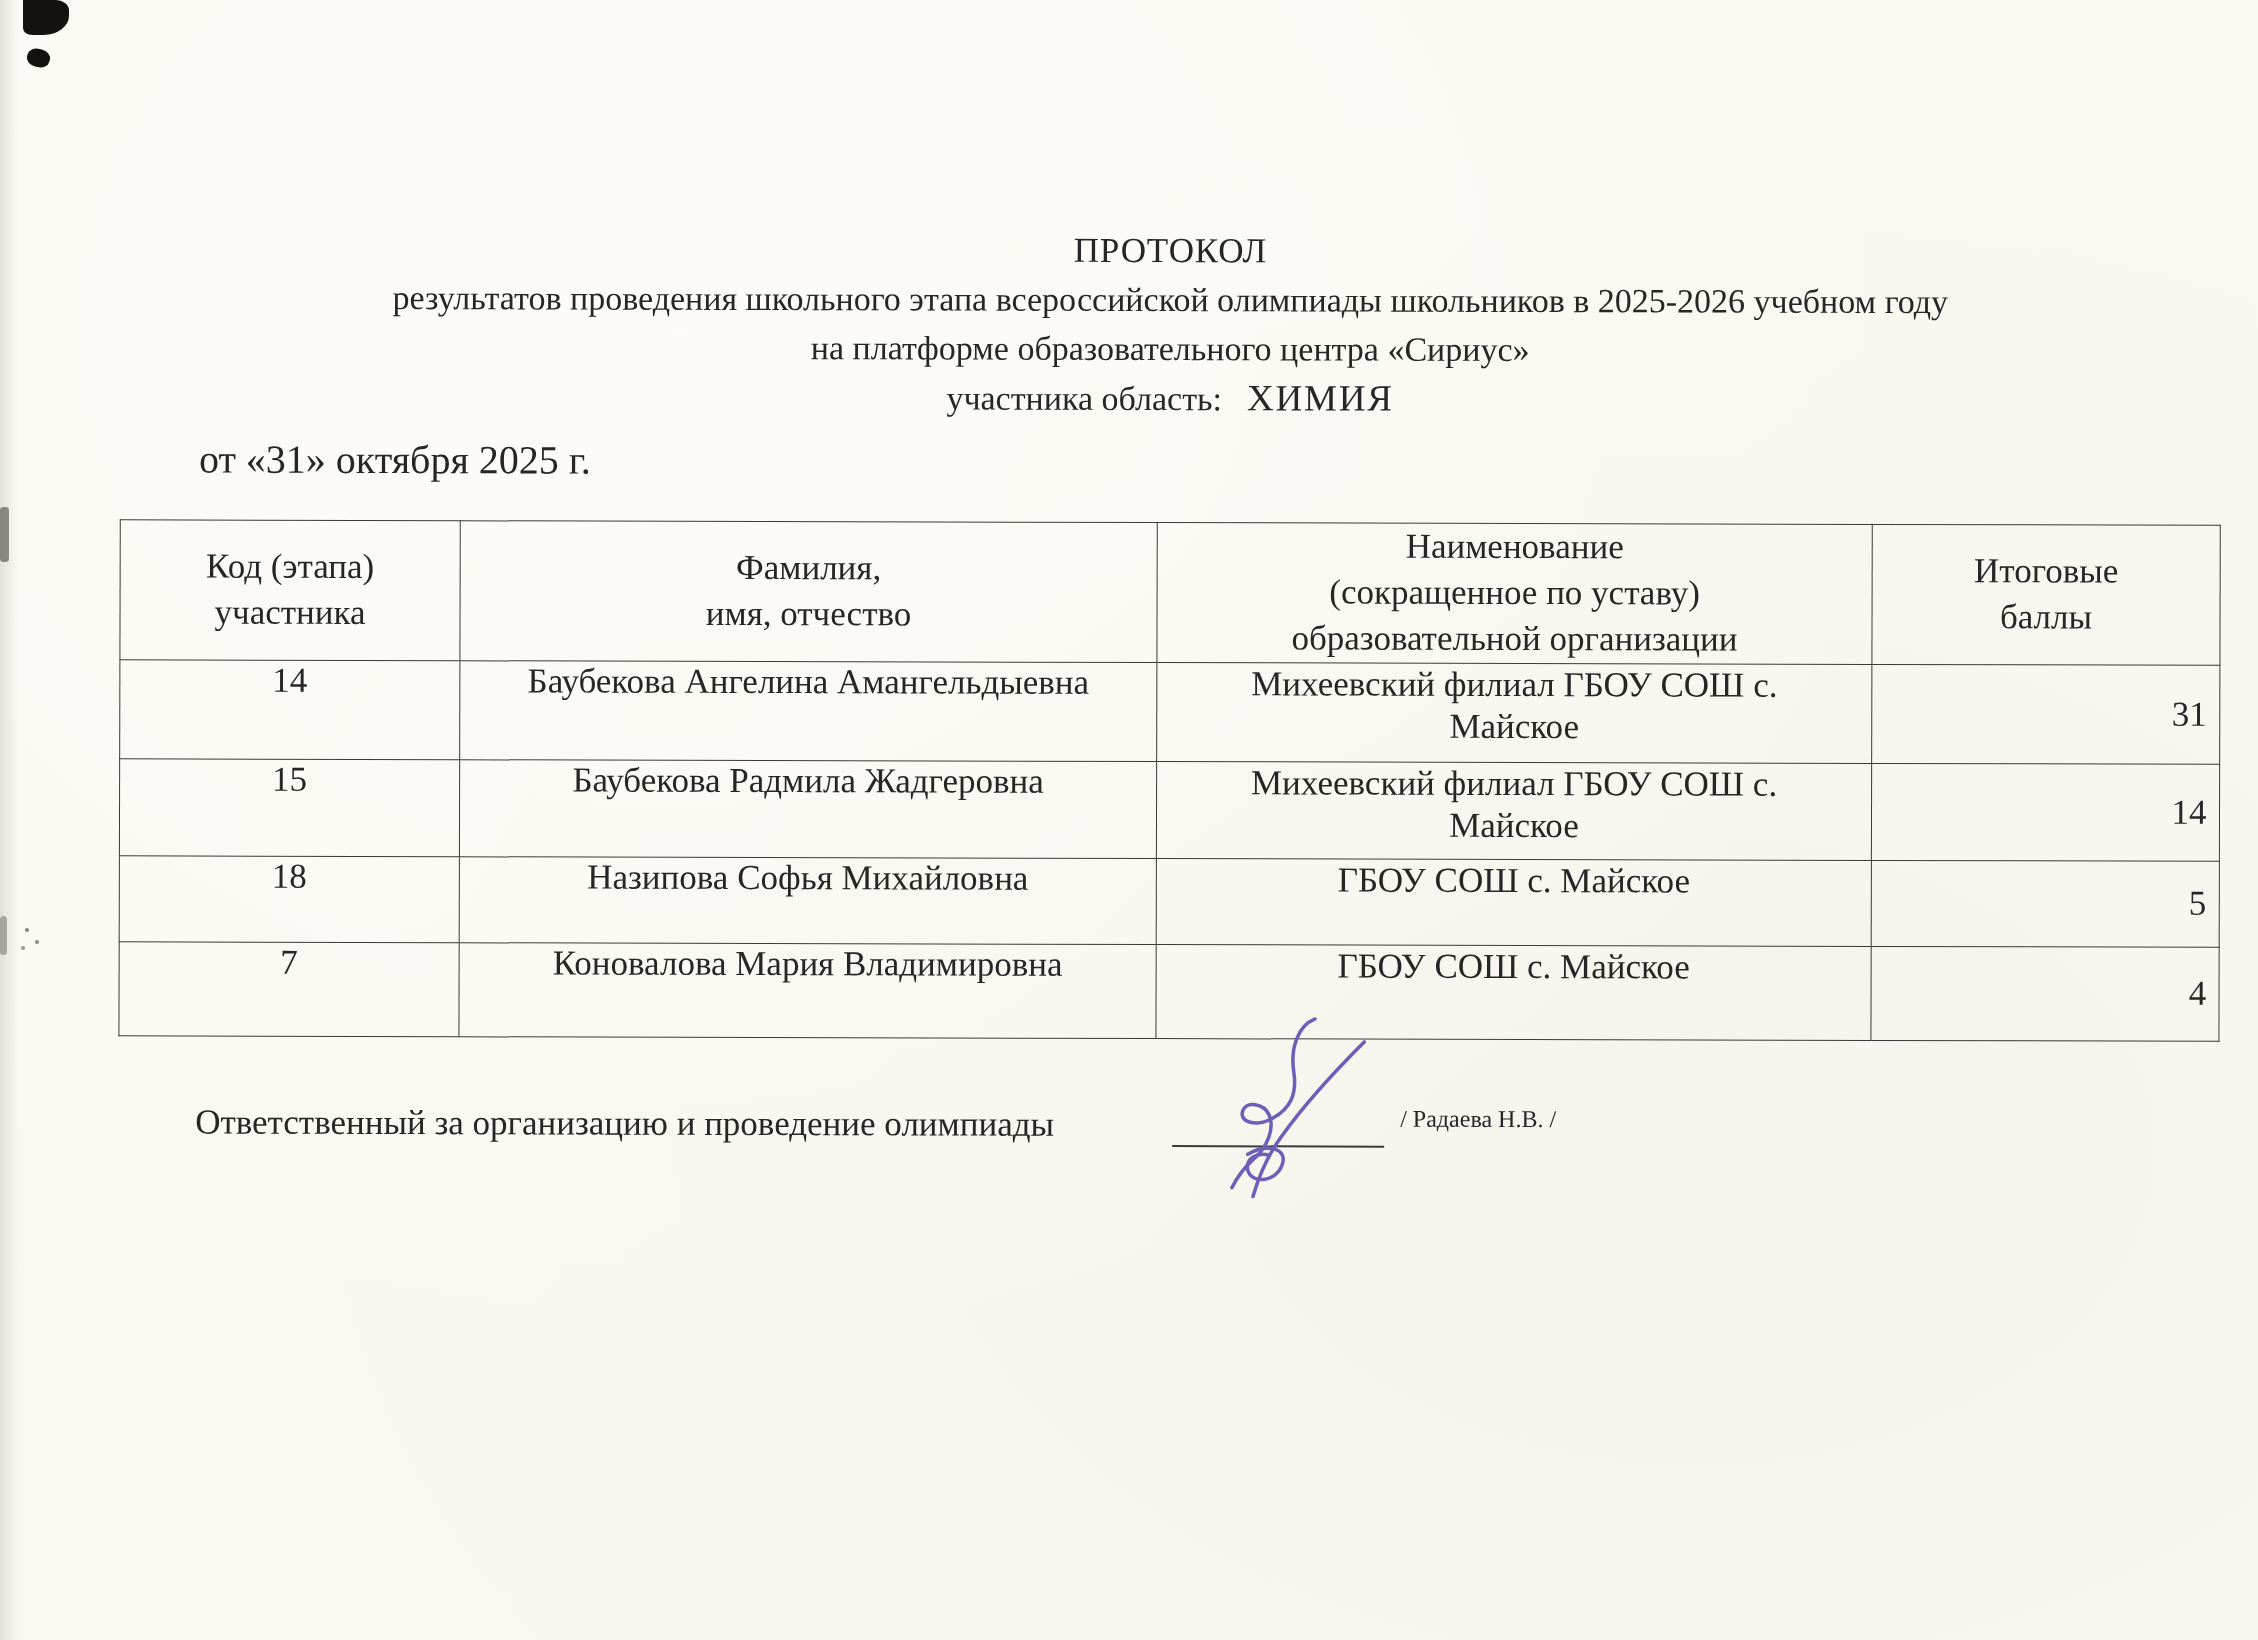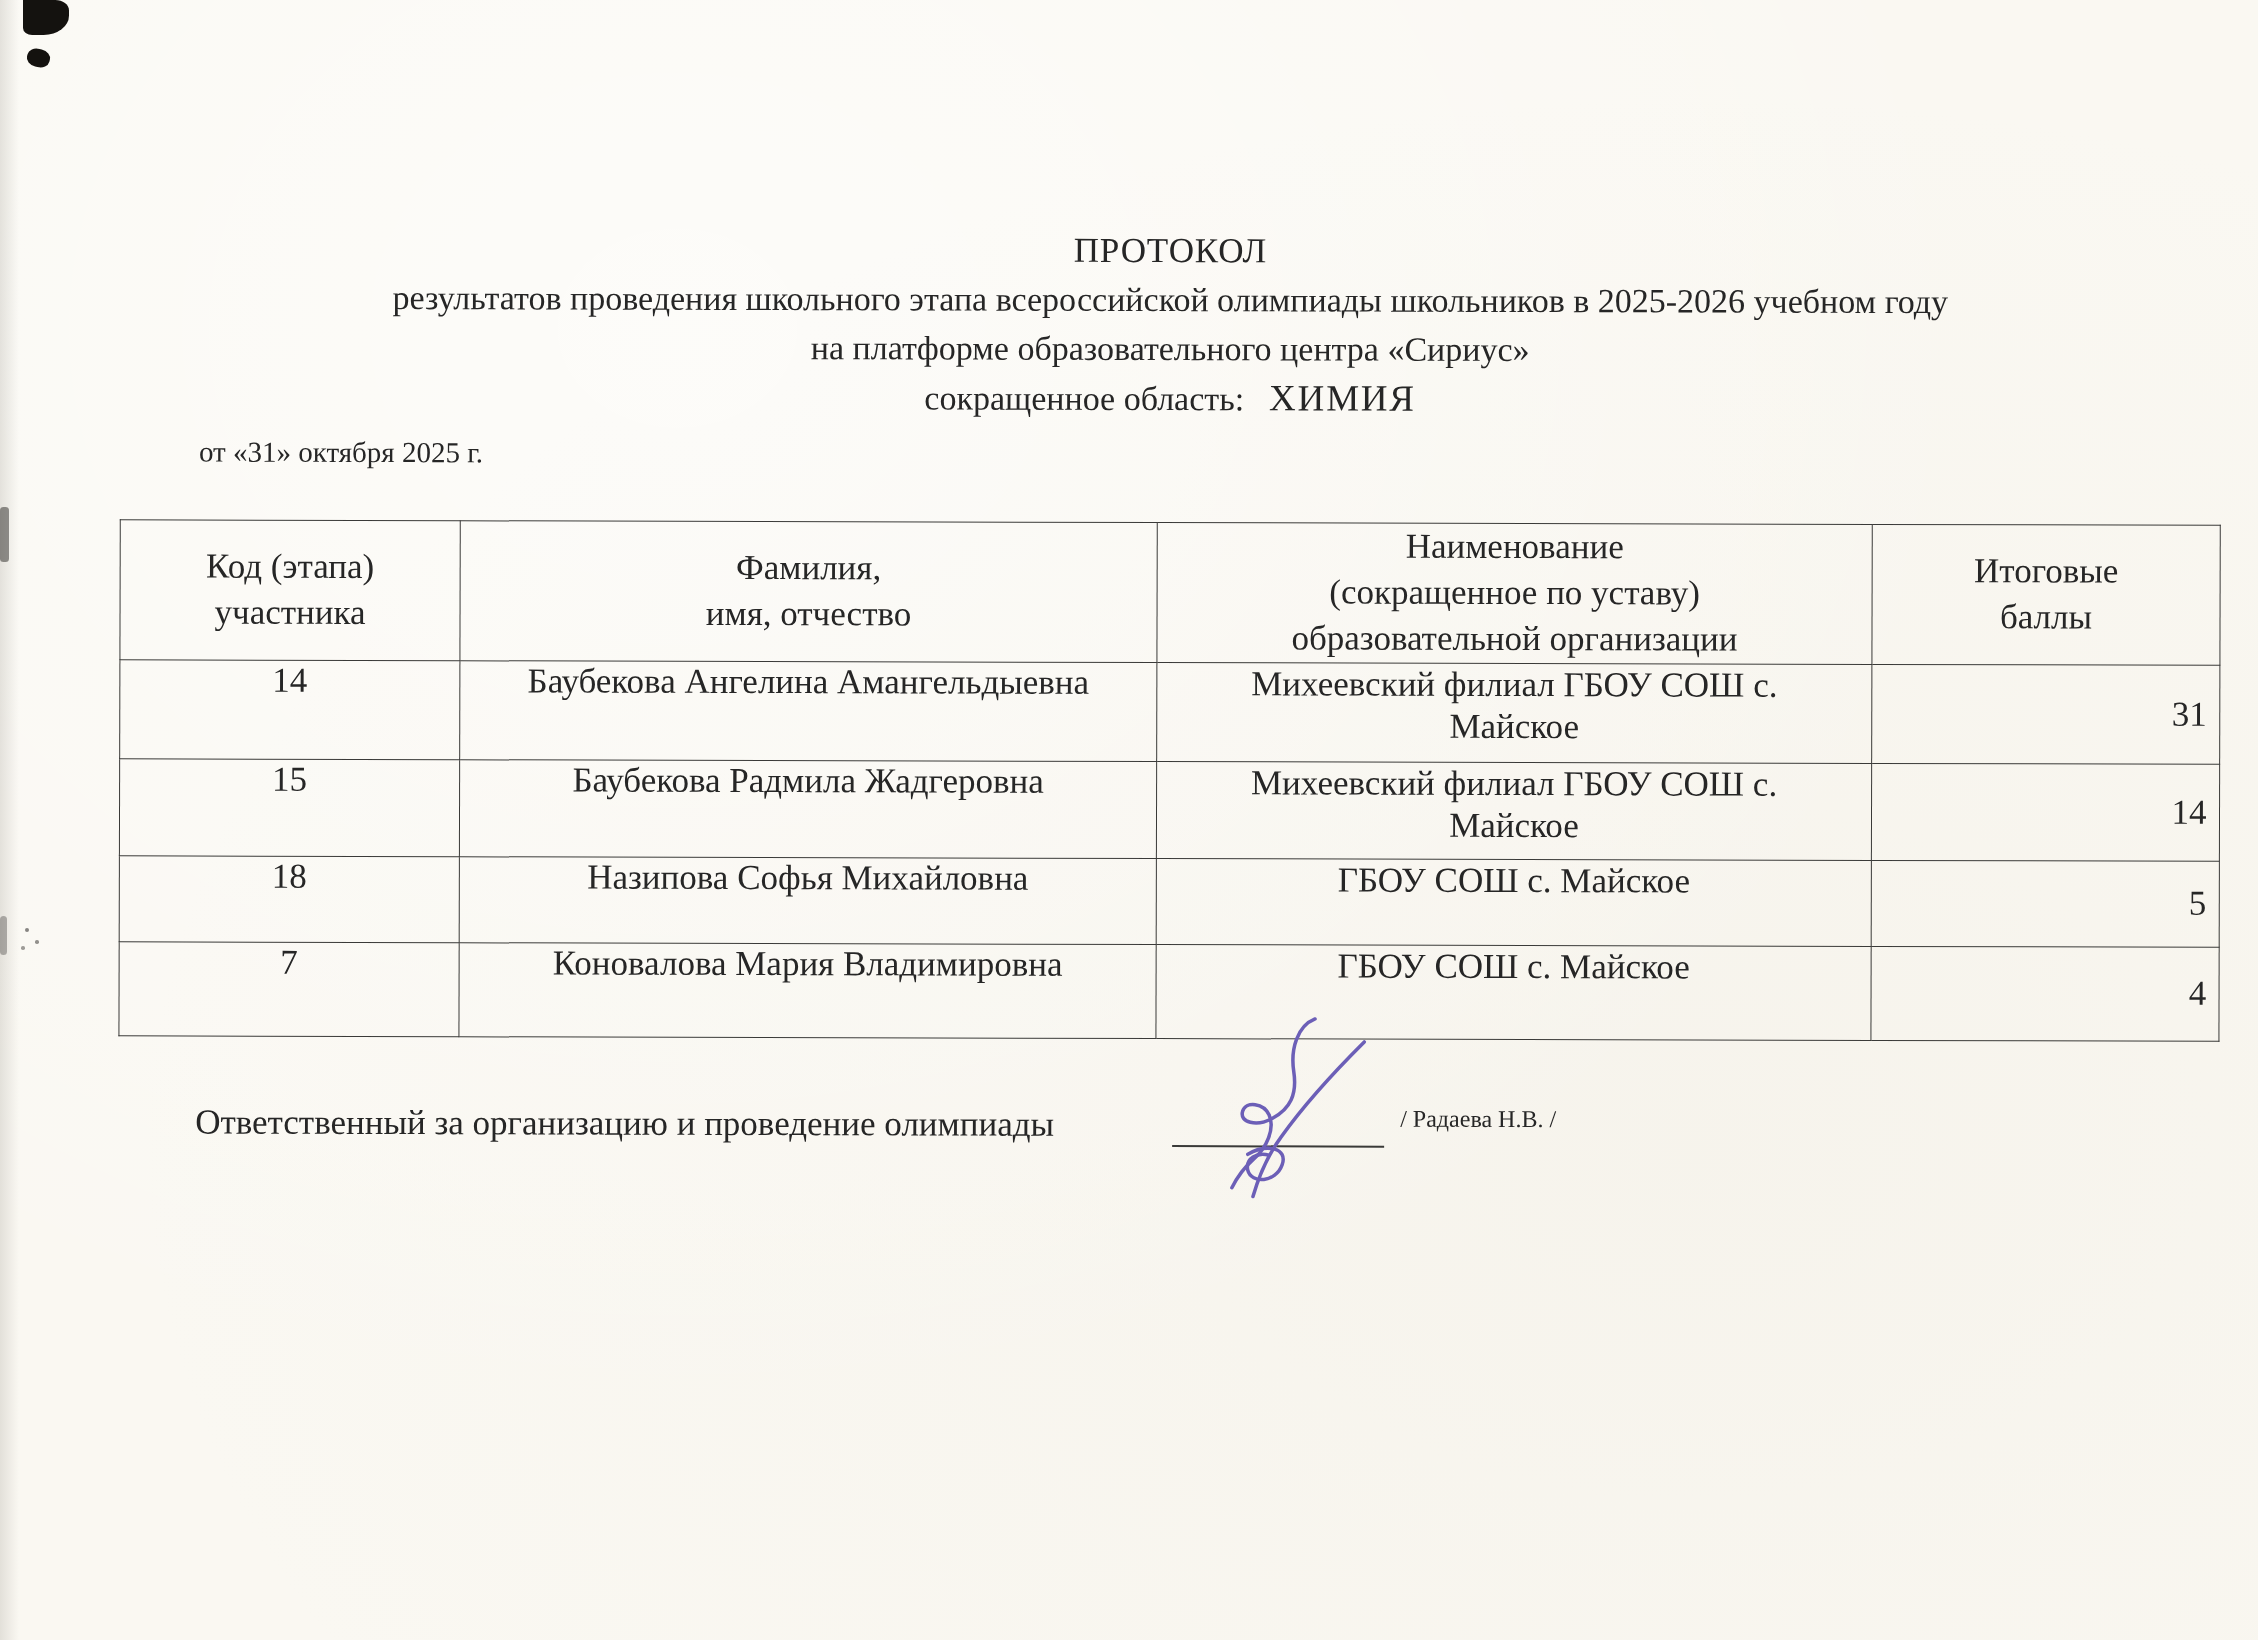--- a/index.html
+++ b/index.html
@@ -65,21 +65,21 @@
   .subject-value {
     font-size: 37px;
     letter-spacing: 1.8px;
     margin-left: 25px;
   }
 
   .date-line {
     position: absolute;
     left: 198px;
     top: 438px;
-    font-size: 29px;
+    font-size: 40px;
   }
 
   
   table.results {
     position: absolute;
     left: 119px;
     top: 522px;
     width: 2100px;
     border-collapse: collapse;
     table-layout: fixed;
@@ -162,21 +162,21 @@
   <div class="artifact a6"></div>
   <div class="artifact a7"></div>
 
   <div class="content">
 
     <div class="doc-header">
       <div class="doc-title">ПРОТОКОЛ</div>
       <div class="doc-sub">результатов проведения школьного этапа всероссийской олимпиады школьников в 2025-2026 учебном году</div>
       <div class="doc-sub">на платформе образовательного центра «Сириус»</div>
       <div class="doc-sub">
-        <span>сокращенное область:</span><span class="subject-value">ХИМИЯ</span>
+        <span>участника область:</span><span class="subject-value">ХИМИЯ</span>
       </div>
     </div>
 
     <div class="date-line">от «31» октября 2025 г.</div>
 
     <table class="results">
       <colgroup>
         <col class="c-code">
           <col class="c-name">
           <col class="c-org">

